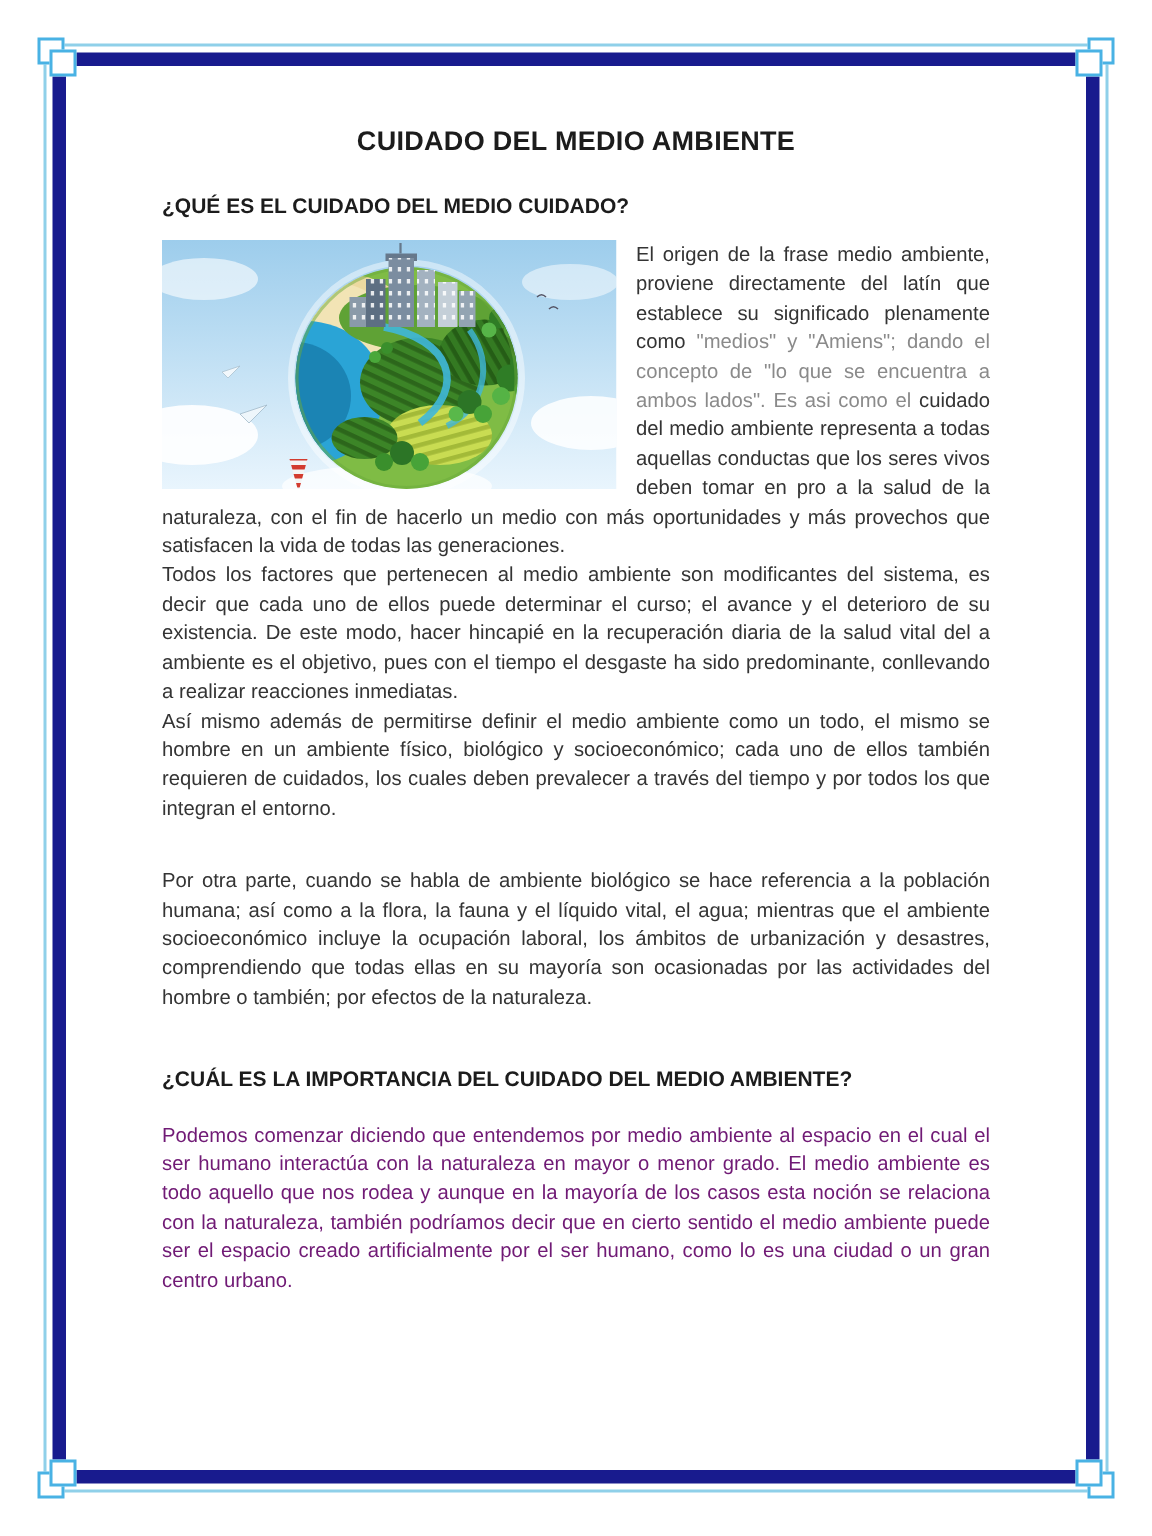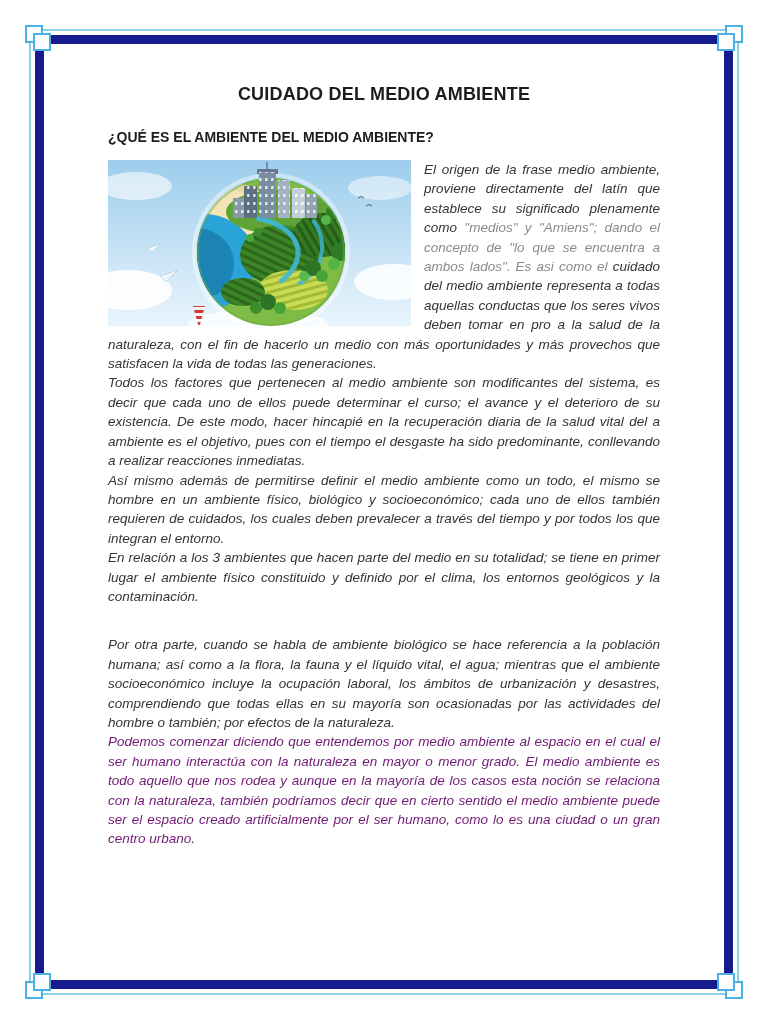--- a/index.html
+++ b/index.html
@@ -38,21 +38,20 @@
     text-align: center; letter-spacing: 0.2px;
   }
   .doc-h2 {
     margin: 0 0 15px 0;
     font-size: 14px; font-weight: bold; color: #1c1c1c;
   }
   .doc-h2.importance { margin-top: 36px; margin-bottom: 17px; }
   .bodytext {
     font-size: 13.5px; line-height: 19.4px; color: #343434;
     text-align: justify;
-    font-style: italic;
   }
   .bodytext p { margin: 0; }
   p.gap-top { margin-top: 29px; }
   .quote-gray { color: #8a8a8a; }
   .muted { color: #701a75; }
   .illustration {
     float: left; width: 303px; height: 166px;
     margin: 0 13px 4px 0;
   }
   .clearfix::after { content: ""; display: block; clear: both; }
@@ -70,21 +69,21 @@
   <div class="csq tr2"></div>
   <div class="csq bl1"></div>
   <div class="csq bl2"></div>
   <div class="csq br1"></div>
   <div class="csq br2"></div>
 
   <div class="content">
 
     <h1 class="doc-title">CUIDADO DEL MEDIO AMBIENTE</h1>
 
-    <h2 class="doc-h2">¿QUÉ ES EL AMBIENTE DEL MEDIO AMBIENTE?</h2>
+    <h2 class="doc-h2">¿QUÉ ES EL CUIDADO DEL MEDIO CUIDADO?</h2>
 
     <div class="bodytext clearfix">
 
       <svg class="illustration" viewBox="0 0 303 166" role="img" aria-label="Cartoon planet Earth floating in a blue sky with clouds: city buildings on top, green fields and crop rows, trees, a beach and blue ocean">
         <defs>
           <linearGradient id="sky" x1="0" y1="0" x2="0" y2="1">
             <stop offset="0" stop-color="#9dcdec"></stop>
             <stop offset="1" stop-color="#e9f5fd"></stop>
           </linearGradient>
           <clipPath id="planetClip">
@@ -181,20 +180,20 @@
           <path d="M250,38 q3,-3 6,0 M258,46 q3,-3 6,0" stroke="#556" stroke-width="1" fill="none"></path>
           <polygon points="52,116 70,110 58,122" fill="#eef6fb" stroke="#9db6c6" stroke-width="0.5"></polygon>
           <polygon points="40,88 52,84 44,92" fill="#f2f8fc" stroke="#a8bfce" stroke-width="0.5"></polygon>
         </g>
       </svg>
 
       <p><span>El origen de la frase medio ambiente, proviene directamente del latín que establece su significado plenamente como </span><span class="quote-gray">"medios" y "Amiens"; dando el concepto de "lo que se encuentra a ambos lados". Es asi como el </span><span>cuidado del medio ambiente representa a todas aquellas conductas que los seres vivos deben tomar en pro a la salud de la naturaleza, con el fin de hacerlo un medio con más oportunidades y más provechos que satisfacen la vida de todas las generaciones.</span></p>
 
       <p>Todos los factores que pertenecen al medio ambiente son modificantes del sistema, es decir que cada uno de ellos puede determinar el curso; el avance y el deterioro de su existencia. De este modo, hacer hincapié en la recuperación diaria de la salud vital del a ambiente es el objetivo, pues con el tiempo el desgaste ha sido predominante, conllevando a realizar reacciones inmediatas.</p>
       <p>Así mismo además de permitirse definir el medio ambiente como un todo, el mismo se hombre en un ambiente físico, biológico y socioeconómico; cada uno de ellos también requieren de cuidados, los cuales deben prevalecer a través del tiempo y por todos los que integran el entorno.</p>
-      <p>En relación a los 3 ambientes que hacen parte del medio en su totalidad; se tiene en primer lugar el ambiente físico constituido y definido por el clima, los entornos geológicos y la contaminación.</p>
       <p class="gap-top">Por otra parte, cuando se habla de ambiente biológico se hace referencia a la población humana; así como a la flora, la fauna y el líquido vital, el agua; mientras que el ambiente socioeconómico incluye la ocupación laboral, los ámbitos de urbanización y desastres, comprendiendo que todas ellas en su mayoría son ocasionadas por las actividades del hombre o también; por efectos de la naturaleza.</p>
 
+      <h2 class="doc-h2 importance">¿CUÁL ES LA IMPORTANCIA DEL CUIDADO DEL MEDIO AMBIENTE?</h2>
 
       <p class="muted">Podemos comenzar diciendo que entendemos por medio ambiente al espacio en el cual el ser humano interactúa con la naturaleza en mayor o menor grado. El medio ambiente es todo aquello que nos rodea y aunque en la mayoría de los casos esta noción se relaciona con la naturaleza, también podríamos decir que en cierto sentido el medio ambiente puede ser el espacio creado artificialmente por el ser humano, como lo es una ciudad o un gran centro urbano.</p>
     </div>
   </div>
 </div>
 
 </body></html>

